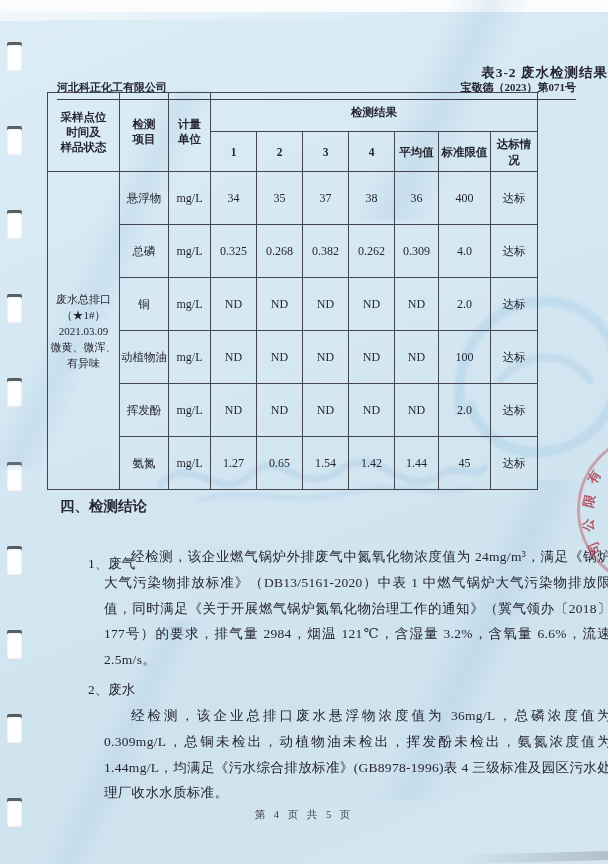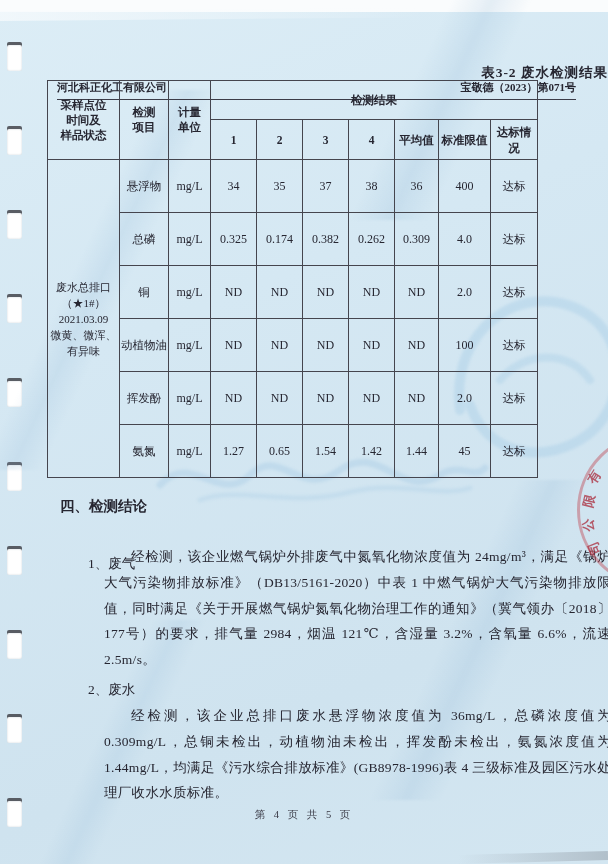--- a/index.html
+++ b/index.html
@@ -23,21 +23,21 @@
   .wm-swirl{position:absolute;pointer-events:none;opacity:.55;filter:blur(1.5px);}
   .wm-script{position:absolute;pointer-events:none;opacity:.5;filter:blur(1.5px);}
   
   .hdr{position:absolute;top:40px;left:57px;width:519px;height:19px;
     border-bottom:1.5px solid #3c3c48;font-size:11px;font-weight:600;margin-top:40px;}
   .hdr .left{float:left;}
   .hdr .right{float:right;}
   .tbl-title{position:absolute;top:64px;left:0;width:100%;text-align:right;
     font-size:13.5px;font-weight:700;letter-spacing:1px;}
   
-  table.doc{position:absolute;top:80px;left:47px;width:490px;
+  table.doc{position:absolute;top:92px;left:47px;width:490px;
     border-collapse:collapse;table-layout:fixed;font-size:11.5px;}
   table.doc td{border:1px solid #45454e;text-align:center;vertical-align:middle;
     padding:0 1px;line-height:16px;overflow:hidden;}
   table.doc .hcell{font-weight:600;}
   table.doc .hcell span{display:block;line-height:15px;}
   tr.hrow1{height:39px;} tr.hrow2{height:40px;} tr.drow{height:53px;}
   .sample-cell{font-size:11px;line-height:18px;padding:0 2px;}
   .sample-cell span{display:block;}
   .vcell{font-size:12px;}
   
@@ -151,21 +151,21 @@
       <td class="vcell">37</td>
       <td class="vcell">38</td>
       <td class="vcell">36</td>
       <td class="vcell">400</td>
       <td>达标</td>
     </tr>
     <tr class="drow">
       <td>总磷</td>
       <td class="vcell">mg/L</td>
       <td class="vcell">0.325</td>
-      <td class="vcell">0.174</td>
+      <td class="vcell">0.268</td>
       <td class="vcell">0.382</td>
       <td class="vcell">0.262</td>
       <td class="vcell">0.309</td>
       <td class="vcell">4.0</td>
       <td>达标</td>
     </tr>
     <tr class="drow">
       <td>铜</td>
       <td class="vcell">mg/L</td>
       <td class="vcell">ND</td>

